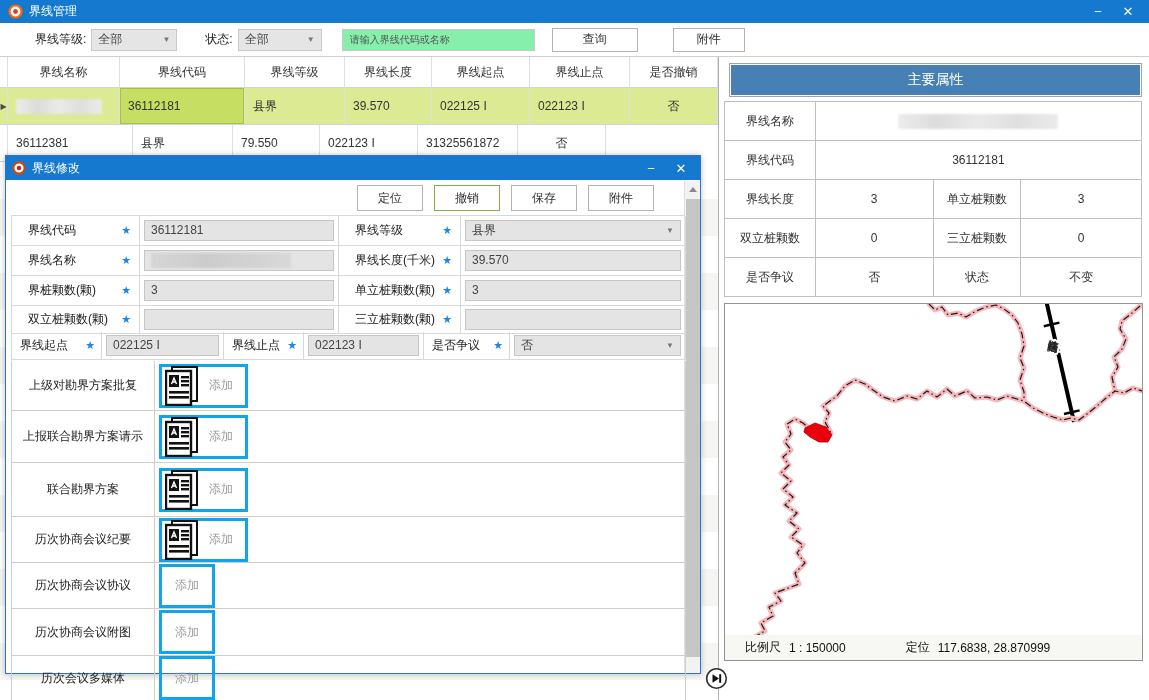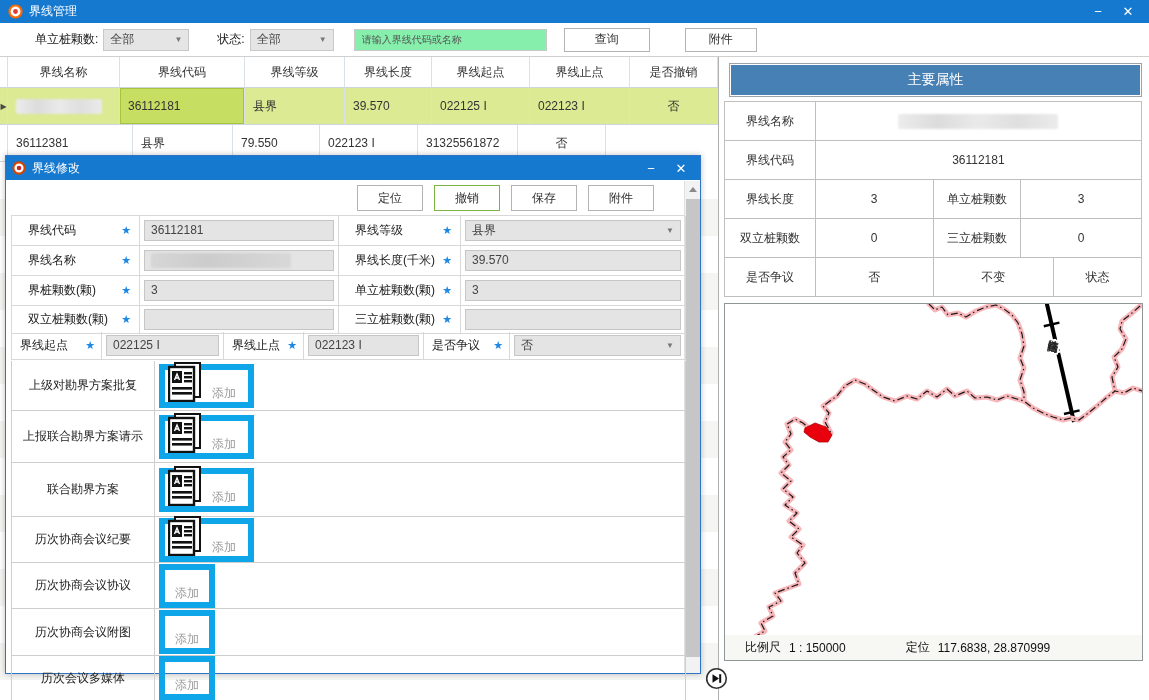--- a/index.html
+++ b/index.html
@@ -114,21 +114,21 @@
   .field { flex:1; margin:3px 4px; height:21px; background:#e4e4e4; border:1px solid #c6c6c6;
     line-height:19px; padding:0 6px; color:#444; display:flex; align-items:center; }
   .field .caret { margin-left:auto; font-size:8px; color:#777; }
 
   .atts { position:absolute; left:5px; top:205px; width:674px; border-left:1px solid #cecece;
     display:grid; grid-template-columns:143px 531px; grid-template-rows:50px 52px 54px 46px 46px 47px 45px; }
   .atts > div { border-right:1px solid #cecece; border-bottom:1px solid #cecece; }
   .att-label { display:flex; align-items:center; justify-content:center; text-align:center;
     line-height:1.35; color:#222; padding:0 8px; }
   .att-content { display:flex; align-items:center; }
-  .addbox { margin-left:4px; height:44px; border:6px solid #0ea5e9; display:flex; align-items:flex-end;
+  .addbox { margin-left:4px; height:44px; border:3px solid #0ea5e9; display:flex; align-items:center;
     padding:0 12px 0 3px; }
   .addbox.plain { width:56px; justify-content:center; padding:0; height:44px; }
   .add-txt { color:#999; margin-left:10px; }
   .addbox.plain .add-txt { margin-left:0; }
 </style>
 </head>
 <body>
 
 <div class="app">
 
@@ -138,21 +138,21 @@
       <circle cx="7.5" cy="7.5" r="2.4" fill="#e53935"></circle>
     </svg>
     <span class="t-title">界线管理</span>
     <div class="win-controls">
       <div class="win-btn">−</div>
       <div class="win-btn">✕</div>
     </div>
   </div>
 
   <div class="toolbar">
-    <span class="tb-label">单立桩颗数:</span>
+    <span class="tb-label">界线等级:</span>
     <div class="dd dd-level">
       <span>全部</span>
       <span class="caret">▼</span>
     </div>
     <span class="tb-label">状态:</span>
     <div class="dd dd-status">
       <span>全部</span>
       <span class="caret">▼</span>
     </div>
     <input class="search" placeholder="请输入界线代码或名称" style="">
@@ -221,22 +221,22 @@
         </div>
         <div class="a-row">
           <div class="a-cell al1">双立桩颗数</div>
           <div class="a-cell av1">0</div>
           <div class="a-cell al2">三立桩颗数</div>
           <div class="a-cell av2">0</div>
         </div>
         <div class="a-row">
           <div class="a-cell al1">是否争议</div>
           <div class="a-cell av1">否</div>
+          <div class="a-cell al2">状态</div>
           <div class="a-cell av2">不变</div>
-          <div class="a-cell al2">状态</div>
         </div>
       </div>
 
       <div class="map">
         <svg width="417" height="356" viewBox="0 0 417 356">
 
           <line x1="321" y1="-4" x2="349" y2="118" stroke="#000" stroke-width="4"></line>
           <line x1="318.8" y1="22.2" x2="334.4" y2="18.6" stroke="#000" stroke-width="2.5"></line>
           <line x1="339" y1="110" x2="354.6" y2="106.4" stroke="#000" stroke-width="2.5"></line>
 

